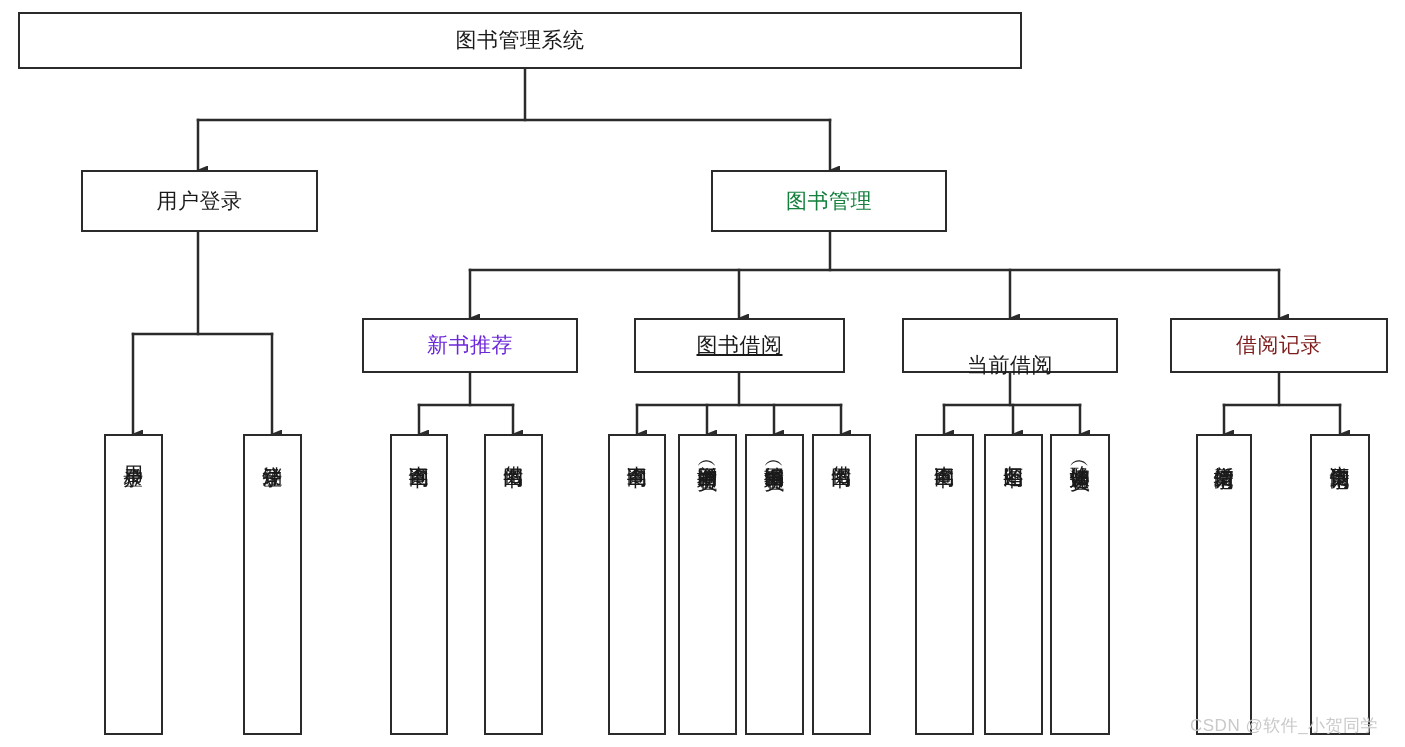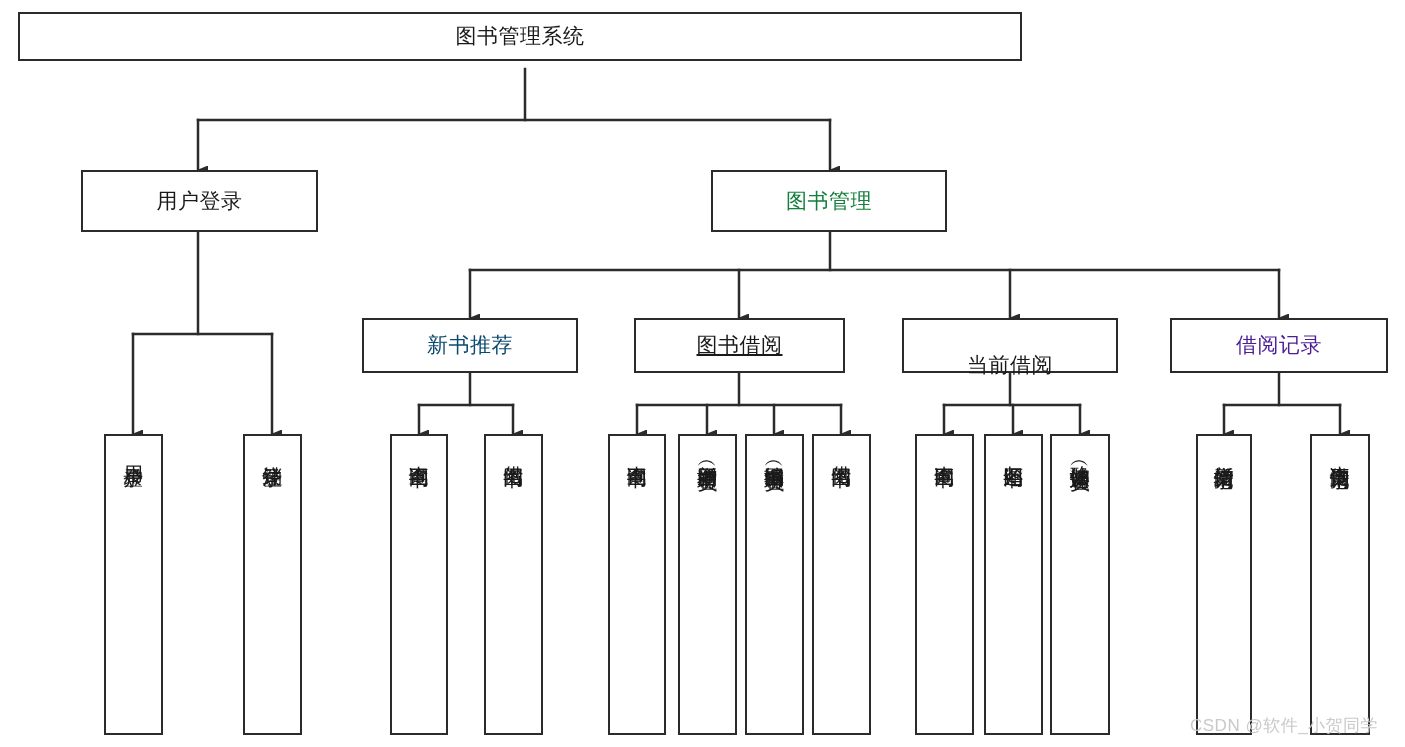--- a/index.html
+++ b/index.html
@@ -112,40 +112,40 @@
         <line x1="1013" y1="405" x2="1013" y2="434" marker-end="url(#arrowhead)"></line>
         <line x1="1080" y1="405" x2="1080" y2="434" marker-end="url(#arrowhead)"></line>
         <line x1="1279" y1="373" x2="1279" y2="405"></line>
         <line x1="1224" y1="405" x2="1340" y2="405"></line>
         <line x1="1224" y1="405" x2="1224" y2="434" marker-end="url(#arrowhead)"></line>
         <line x1="1340" y1="405" x2="1340" y2="434" marker-end="url(#arrowhead)"></line>
       </g>
   </svg>
 
   <div id="nodes-layer">
-      <div class="node horizontal root" style="left: 18px; top: 12px; width: 1004px; height: 49px; border-color: rgb(43, 43, 43); background: rgb(255, 255, 255);">
+      <div class="node horizontal root" style="left: 18px; top: 12px; width: 1004px; height: 57px; border-color: rgb(43, 43, 43); background: rgb(255, 255, 255);">
         <span class="node-label" style="color: rgb(26, 26, 26);">图书管理系统</span>
       </div>
       <div class="node horizontal level1" style="left: 81px; top: 170px; width: 237px; height: 62px; border-color: rgb(43, 43, 43); background: rgb(255, 255, 255);">
         <span class="node-label" style="color: rgb(26, 26, 26);">用户登录</span>
       </div>
       <div class="node horizontal level1" style="left: 711px; top: 170px; width: 236px; height: 62px; border-color: rgb(43, 43, 43); background: rgb(255, 255, 255);">
         <span class="node-label" style="color: #15803d;">图书管理</span>
       </div>
       <div class="node horizontal level2" style="left: 362px; top: 318px; width: 216px; height: 55px; border-color: rgb(43, 43, 43); background: rgb(255, 255, 255);">
-        <span class="node-label" style="color: #0c4a6e;">新书推荐</span>
+        <span class="node-label" style="color: #6d28d9;">新书推荐</span>
       </div>
       <div class="node horizontal level2" style="left: 634px; top: 318px; width: 211px; height: 55px; border-color: rgb(43, 43, 43); background: rgb(255, 255, 255);">
         <span class="node-label" style="color: rgb(26, 26, 26); text-decoration: underline;">图书借阅</span>
       </div>
       <div class="node horizontal level2" style="left: 902px; top: 318px; width: 216px; height: 55px; border-color: rgb(43, 43, 43); background: rgb(255, 255, 255);">
         <span class="node-label" style="color: rgb(26, 26, 26); margin-top: 40px;">当前借阅</span>
       </div>
       <div class="node horizontal level2" style="left: 1170px; top: 318px; width: 218px; height: 55px; border-color: rgb(43, 43, 43); background: rgb(255, 255, 255);">
-        <span class="node-label" style="color: #4c1d95;">借阅记录</span>
+        <span class="node-label" style="color: #7f1d1d;">借阅记录</span>
       </div>
       <div class="node vertical leaf" style="left: 104px; top: 434px; width: 59px; height: 301px; border-color: rgb(43, 43, 43); background: rgb(255, 255, 255);">
         <span class="node-label" style="color: rgb(26, 26, 26);">用户登录</span>
       </div>
       <div class="node vertical leaf" style="left: 243px; top: 434px; width: 59px; height: 301px; border-color: rgb(43, 43, 43); background: rgb(255, 255, 255);">
         <span class="node-label" style="color: rgb(26, 26, 26);">注销登录</span>
       </div>
       <div class="node vertical leaf" style="left: 390px; top: 434px; width: 58px; height: 301px; border-color: rgb(43, 43, 43); background: rgb(255, 255, 255);">
         <span class="node-label" style="color: rgb(26, 26, 26);">查询图书</span>
       </div>

